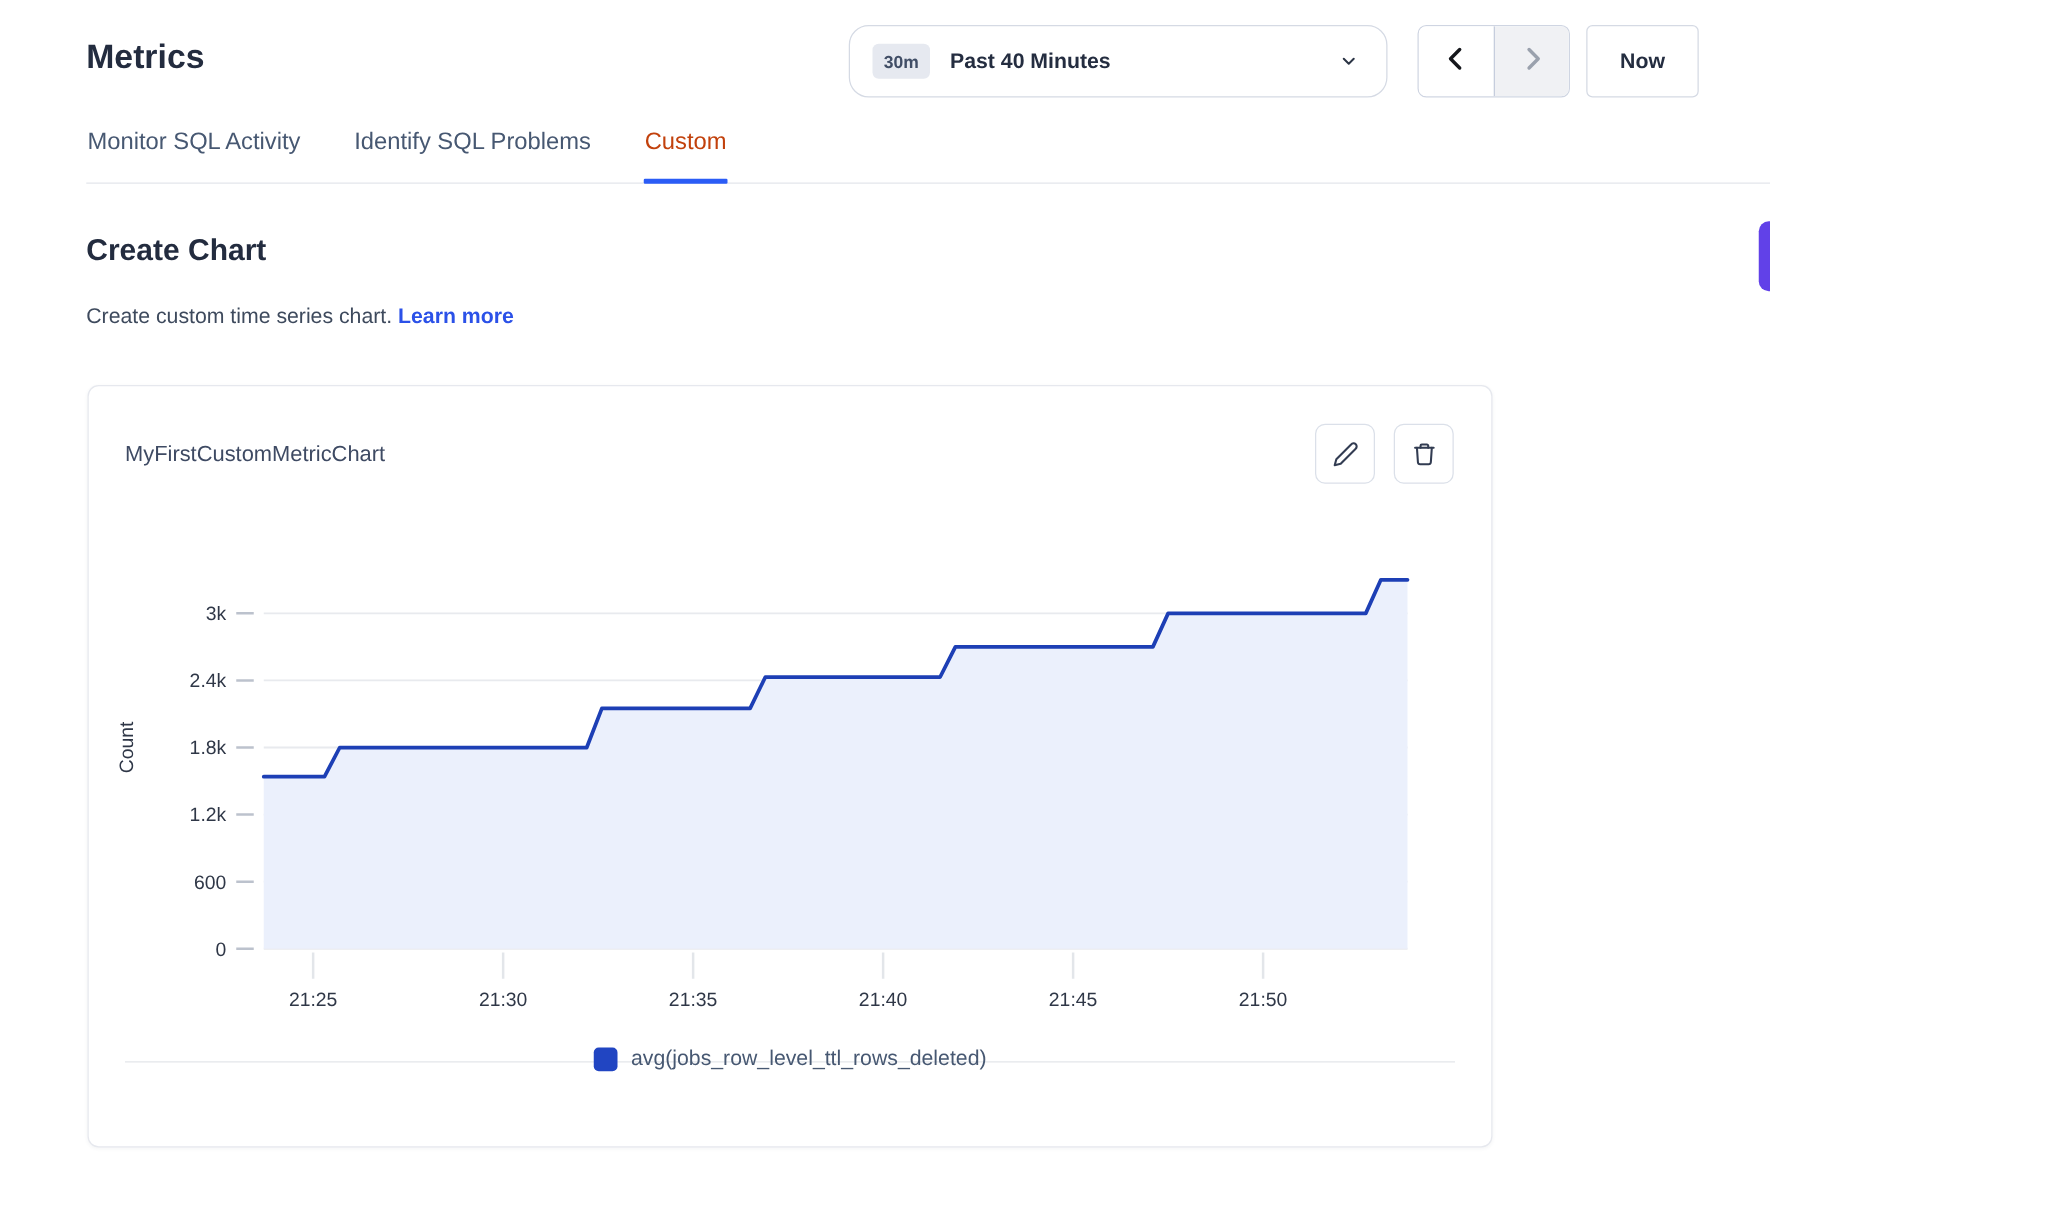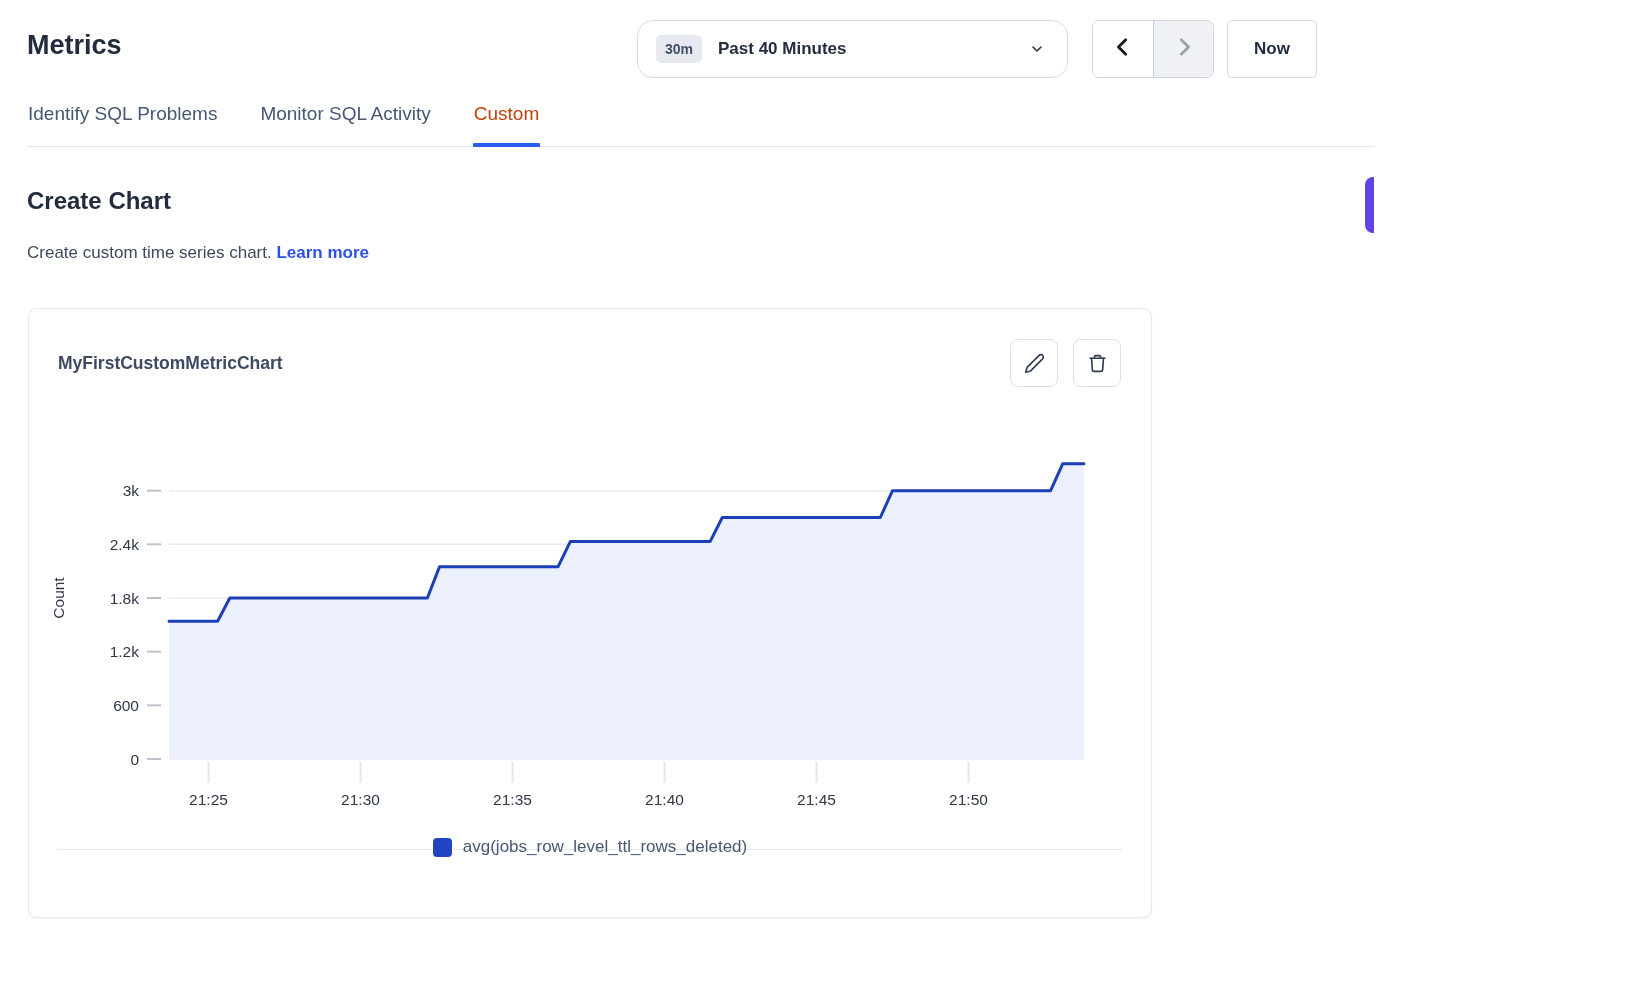--- a/index.html
+++ b/index.html
@@ -1,18 +1,18 @@
 <!DOCTYPE html>
 <html style="--purple: #6141e8; --underline: #2b5cf6; --link: #2b51e8; --swatch: #2145c2;"><head>
 <meta charset="utf-8">
 <style>
   * { margin:0; padding:0; box-sizing:border-box; }
   html,body { background:#ffffff; }
   body { font-family:"Liberation Sans", sans-serif; color:#232c3f; }
-  .screen { position:relative; width:1374px; height:982px; background:#fff; overflow:hidden; }
+  .screen { position:relative; width:1374px; height:982px; background:#fff; overflow:hidden;margin-left:42px; }
 
   
   .page-title { position:absolute; left:27px; top:30px; font-size:27px; font-weight:700; color:#232c3f; }
 
   .top-controls { position:absolute; left:637px; top:20px; display:flex; align-items:stretch; height:58px; }
   .time-select { width:431px; display:flex; align-items:center; background:#fff;
                  border:1px solid #d5dae4; border-radius:16px; padding:0 22px 0 18px; cursor:pointer; }
   .range-badge { background:#e6e9f0; color:#414e66; font-size:14px; font-weight:700;
                  padding:6px 9px; border-radius:5px; }
   .range-label { margin-left:16px; font-size:17px; font-weight:600; color:#242d40; flex:1; }
@@ -41,21 +41,21 @@
                background:var(--purple,#6141e8); color:#fff; border:none; border-radius:8px;
                font-family:inherit; font-size:18px; font-weight:700; cursor:pointer; }
   .section-sub { position:absolute; left:27px; top:243px; font-size:17px; color:#3e4a5d; }
   .learn-more { color:var(--link,#2b51e8); font-weight:600; text-decoration:none; cursor:pointer; }
 
   
   .card { position:absolute; left:28px; top:308px; width:1124px; height:610px;
           background:#fff; border:1px solid #e6e8ee; border-radius:9px;
           box-shadow:0 1px 3px rgba(40,50,70,0.05); }
   .card-head { display:flex; align-items:center; padding:30px 30px 0 29px; }
-  .card-title { flex:1; font-size:17.5px; font-weight:700; color:#3e4a63; }
+  .card-title { flex:1; font-size:17.5px; font-weight:400; color:#3e4a63; }
   .icon-btn { width:48px; height:48px; display:flex; align-items:center; justify-content:center;
               background:#fff; border:1px solid #dbe0e9; border-radius:8px; color:#323c52;
               cursor:pointer; margin-left:15px; }
 
   .chart-wrap { position:absolute; left:0; top:110px; }
   .chart-svg text { font-family:"Liberation Sans", sans-serif; }
 
   .card-divider { position:absolute; left:29px; right:29px; top:540px; height:1px; background:#e3e6ea; }
   .legend-row { position:absolute; left:0; right:0; top:528px; display:flex;
                 align-items:center; justify-content:center; gap:11px; cursor:pointer; }
@@ -92,22 +92,22 @@
           <svg width="22" height="22" viewBox="0 0 24 24" fill="none" stroke="#9aa1ad" stroke-width="3" stroke-linecap="round" stroke-linejoin="round">
               <polyline points="9 4 17 12 9 20"></polyline>
             </svg>
         </span>
       </div>
     </div>
     <div class="now-btn">Now</div>
   </div>
 
   <div class="tabs">
+    <div class="tab">Monitor SQL Activity</div>
     <div class="tab">Identify SQL Problems</div>
-    <div class="tab">Monitor SQL Activity</div>
     <div class="tab active">Custom</div>
   </div>
 
   <h2 class="section-title">Create Chart</h2>
 
   <button class="add-chart">
     <span style="display:flex;">
       <svg width="23" height="23" viewBox="0 0 24 24" fill="none" stroke="#ffffff" stroke-width="1.9" stroke-linecap="round">
           <circle cx="12" cy="12" r="9.5"></circle>
           <line x1="12" y1="7.5" x2="12" y2="16.5"></line>

